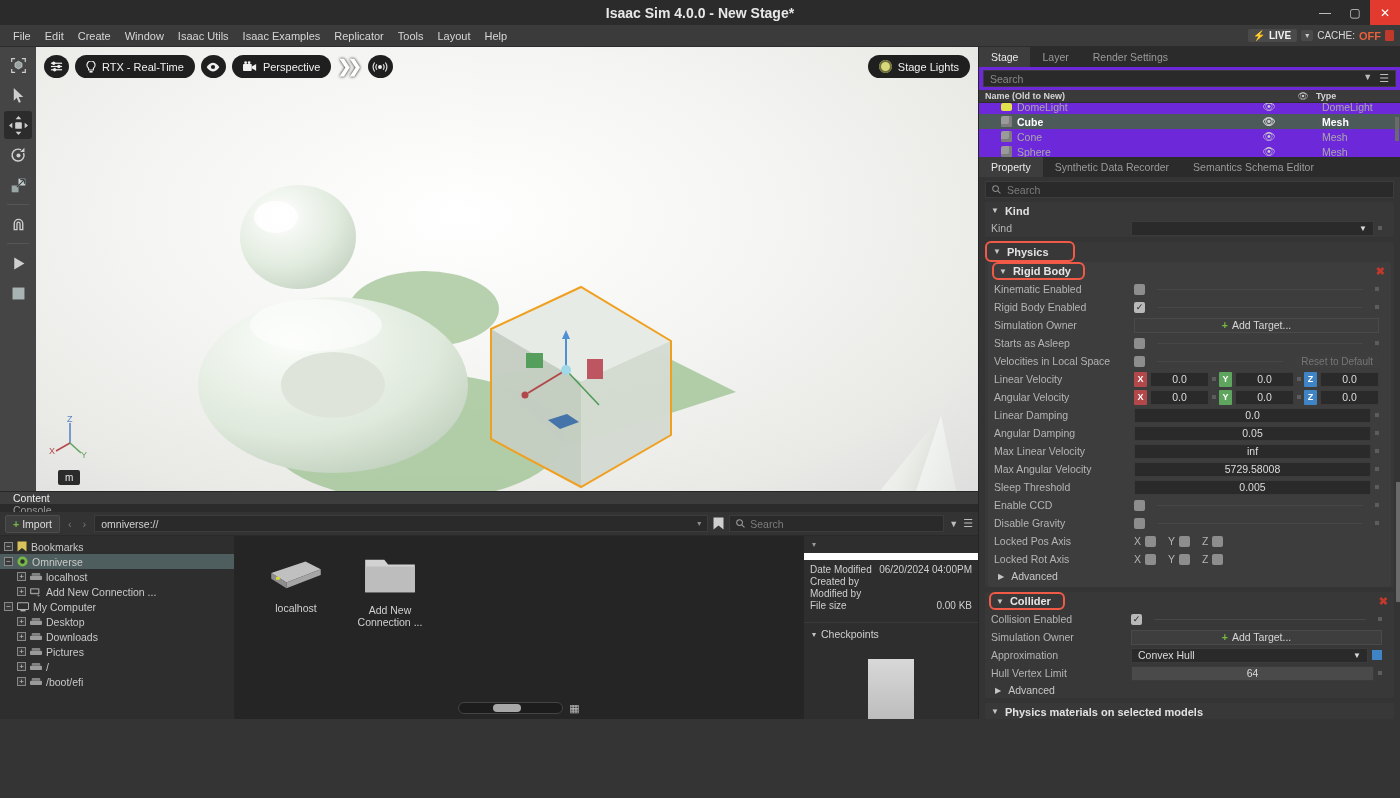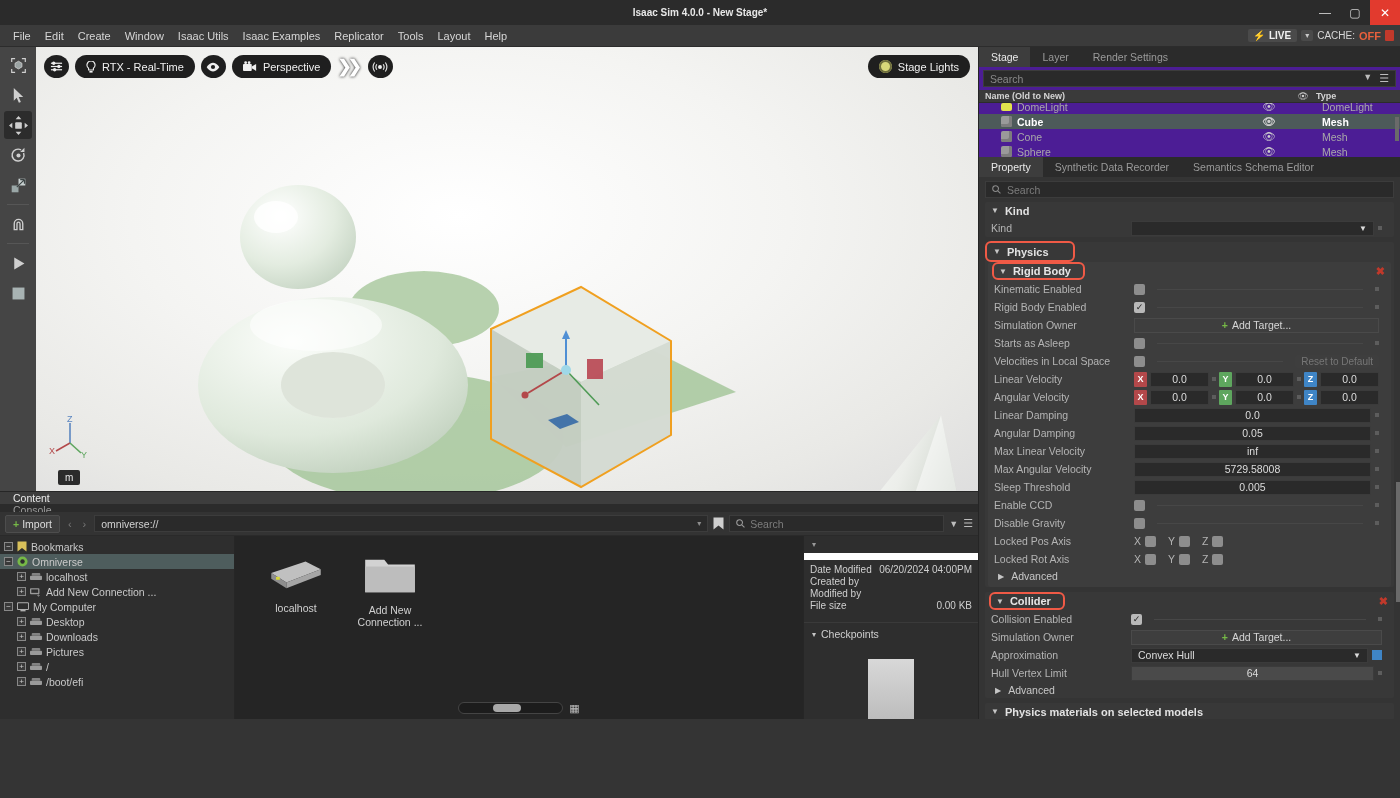--- a/index.html
+++ b/index.html
@@ -3,21 +3,21 @@
 <meta charset="utf-8">
 <style>
   * { box-sizing: border-box; margin:0; padding:0; }
   html,body { width:1400px; height:798px; overflow:hidden; background:#343434;
     font-family:"Liberation Sans", sans-serif; color:#c8c8c8; font-size:11px; }
 
   
   .titlebar { height:25px; background:#2b2b2b; display:flex; align-items:center;
     position:relative; }
   .title-text { position:absolute; left:0; right:0; text-align:center;
-    font-size:10px; font-weight:bold; color:#e8e8e8; }
+    font-size:14px; font-weight:bold; color:#e8e8e8; }
   .win-btns { margin-left:auto; display:flex; height:100%; z-index:2; }
   .win-btn { width:30px; height:25px; display:flex; align-items:center;
     justify-content:center; color:#cfcfcf; font-size:12px; }
   .win-btn.close { background:#e23a2e; color:#fff; }
 
   
   .menubar { height:22px; background:#3b3b3b; display:flex; align-items:center;
     padding-left:6px; border-bottom:1px solid #2c2c2c; }
   .menu-item { padding:0 7px; font-size:11px; color:#d6d6d6; line-height:22px; }
   .menu-right { margin-left:auto; display:flex; align-items:center; gap:4px;
@@ -99,21 +99,21 @@
     padding:4px 0 0 0; position:relative; }
   .detail-caret { padding:0 8px 4px; color:#999; font-size:8px;}
   .detail-block { border-top:7px solid #ffffff; padding:4px 6px; font-size:10px; color:#cfcfcf;}
   .detail-row { display:flex; justify-content:space-between; line-height:12px; }
   .checkpoints { margin-top:6px; border-top:1px solid #3a3a3a; padding:5px 8px;
     font-size:10.5px; color:#cfcfcf; display:flex; align-items:center; gap:5px;}
   .thumb { width:46px; height:60px; background:linear-gradient(#d8d8d8,#bdbdbd);
     margin:14px auto 0; position:relative; }
 
   
-  .stage-panel { background:#4c1d95; }
+  .stage-panel { background:#6d28d9; }
   .panel-tabs { height:20px; background:#2b2b2b; display:flex; }
   .p-tab { padding:0 12px; font-size:10.5px; color:#9a9a9a; display:flex; align-items:center;}
   .p-tab.active { background:#3d3d3d; color:#eaeaea; }
   .stage-search { margin:3px 4px; height:17px; background:#2a2a2a; border:1px solid #3c3c3c;
     display:flex; align-items:center; padding:0 6px; font-size:10.5px; color:#8a8a8a;}
   .search-icons { margin-left:auto; display:flex; gap:7px; color:#bdbdbd;}
   .stage-head { height:13px; background:#3a3a3a; display:flex; align-items:center;
     font-size:9px; color:#d4d4d4; padding:0 6px; border-bottom:1px solid #2c2c2c;}
   .stage-head .c-name { flex:1; font-weight:bold; }
   .stage-head .c-eye { width:26px; text-align:center; }

